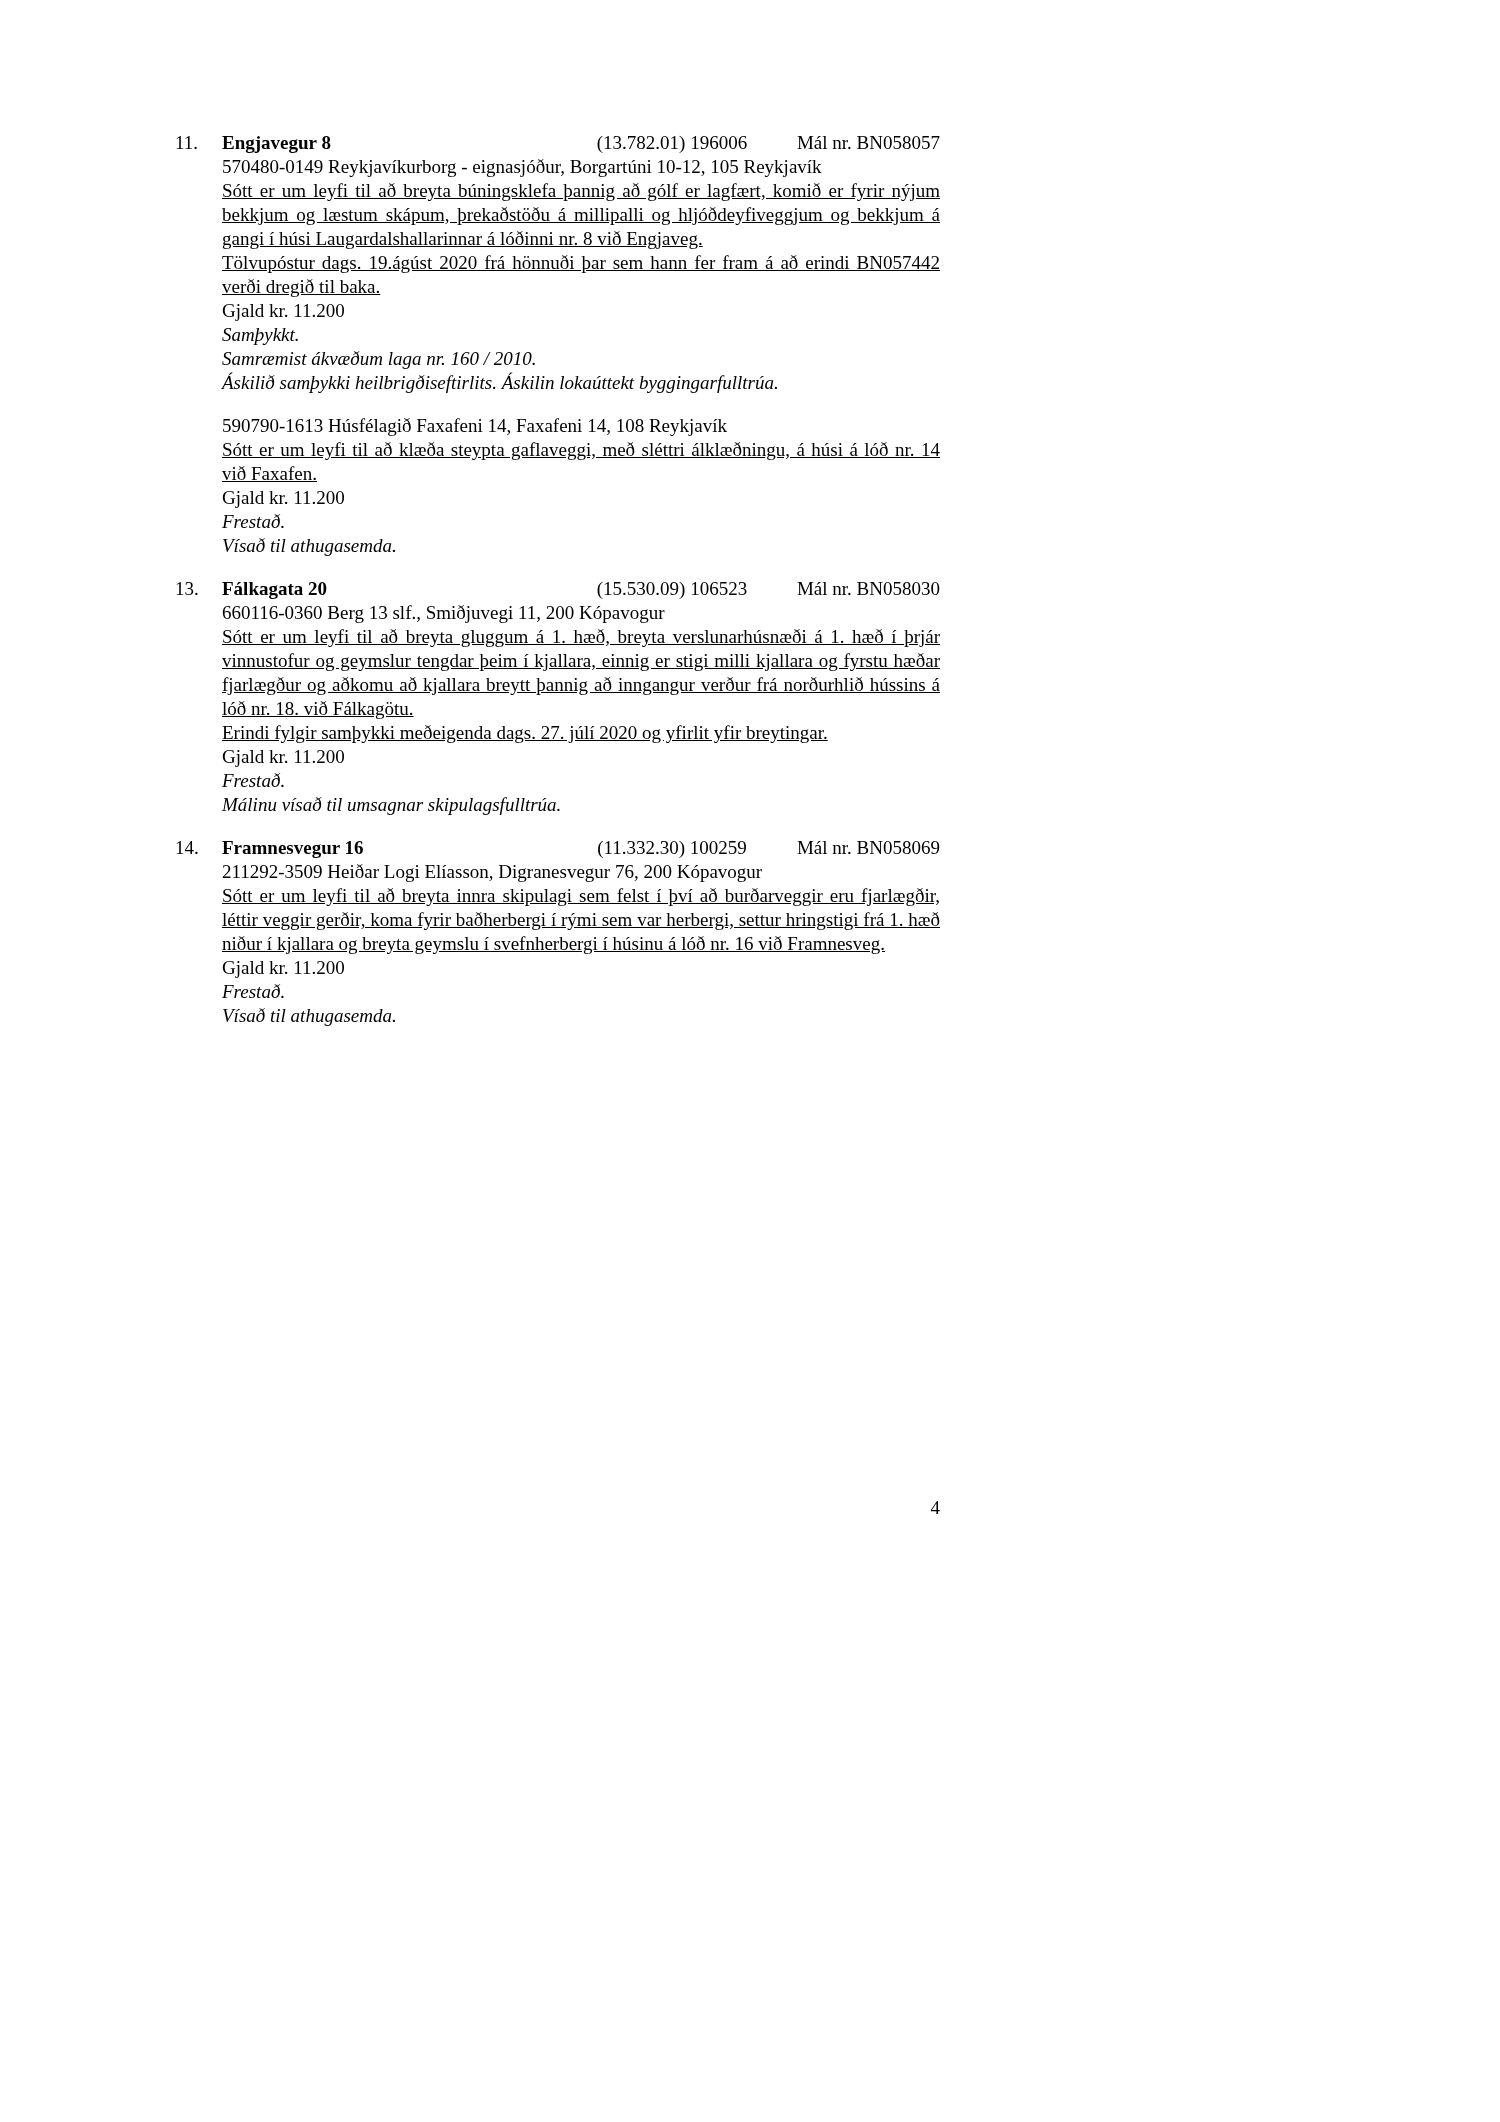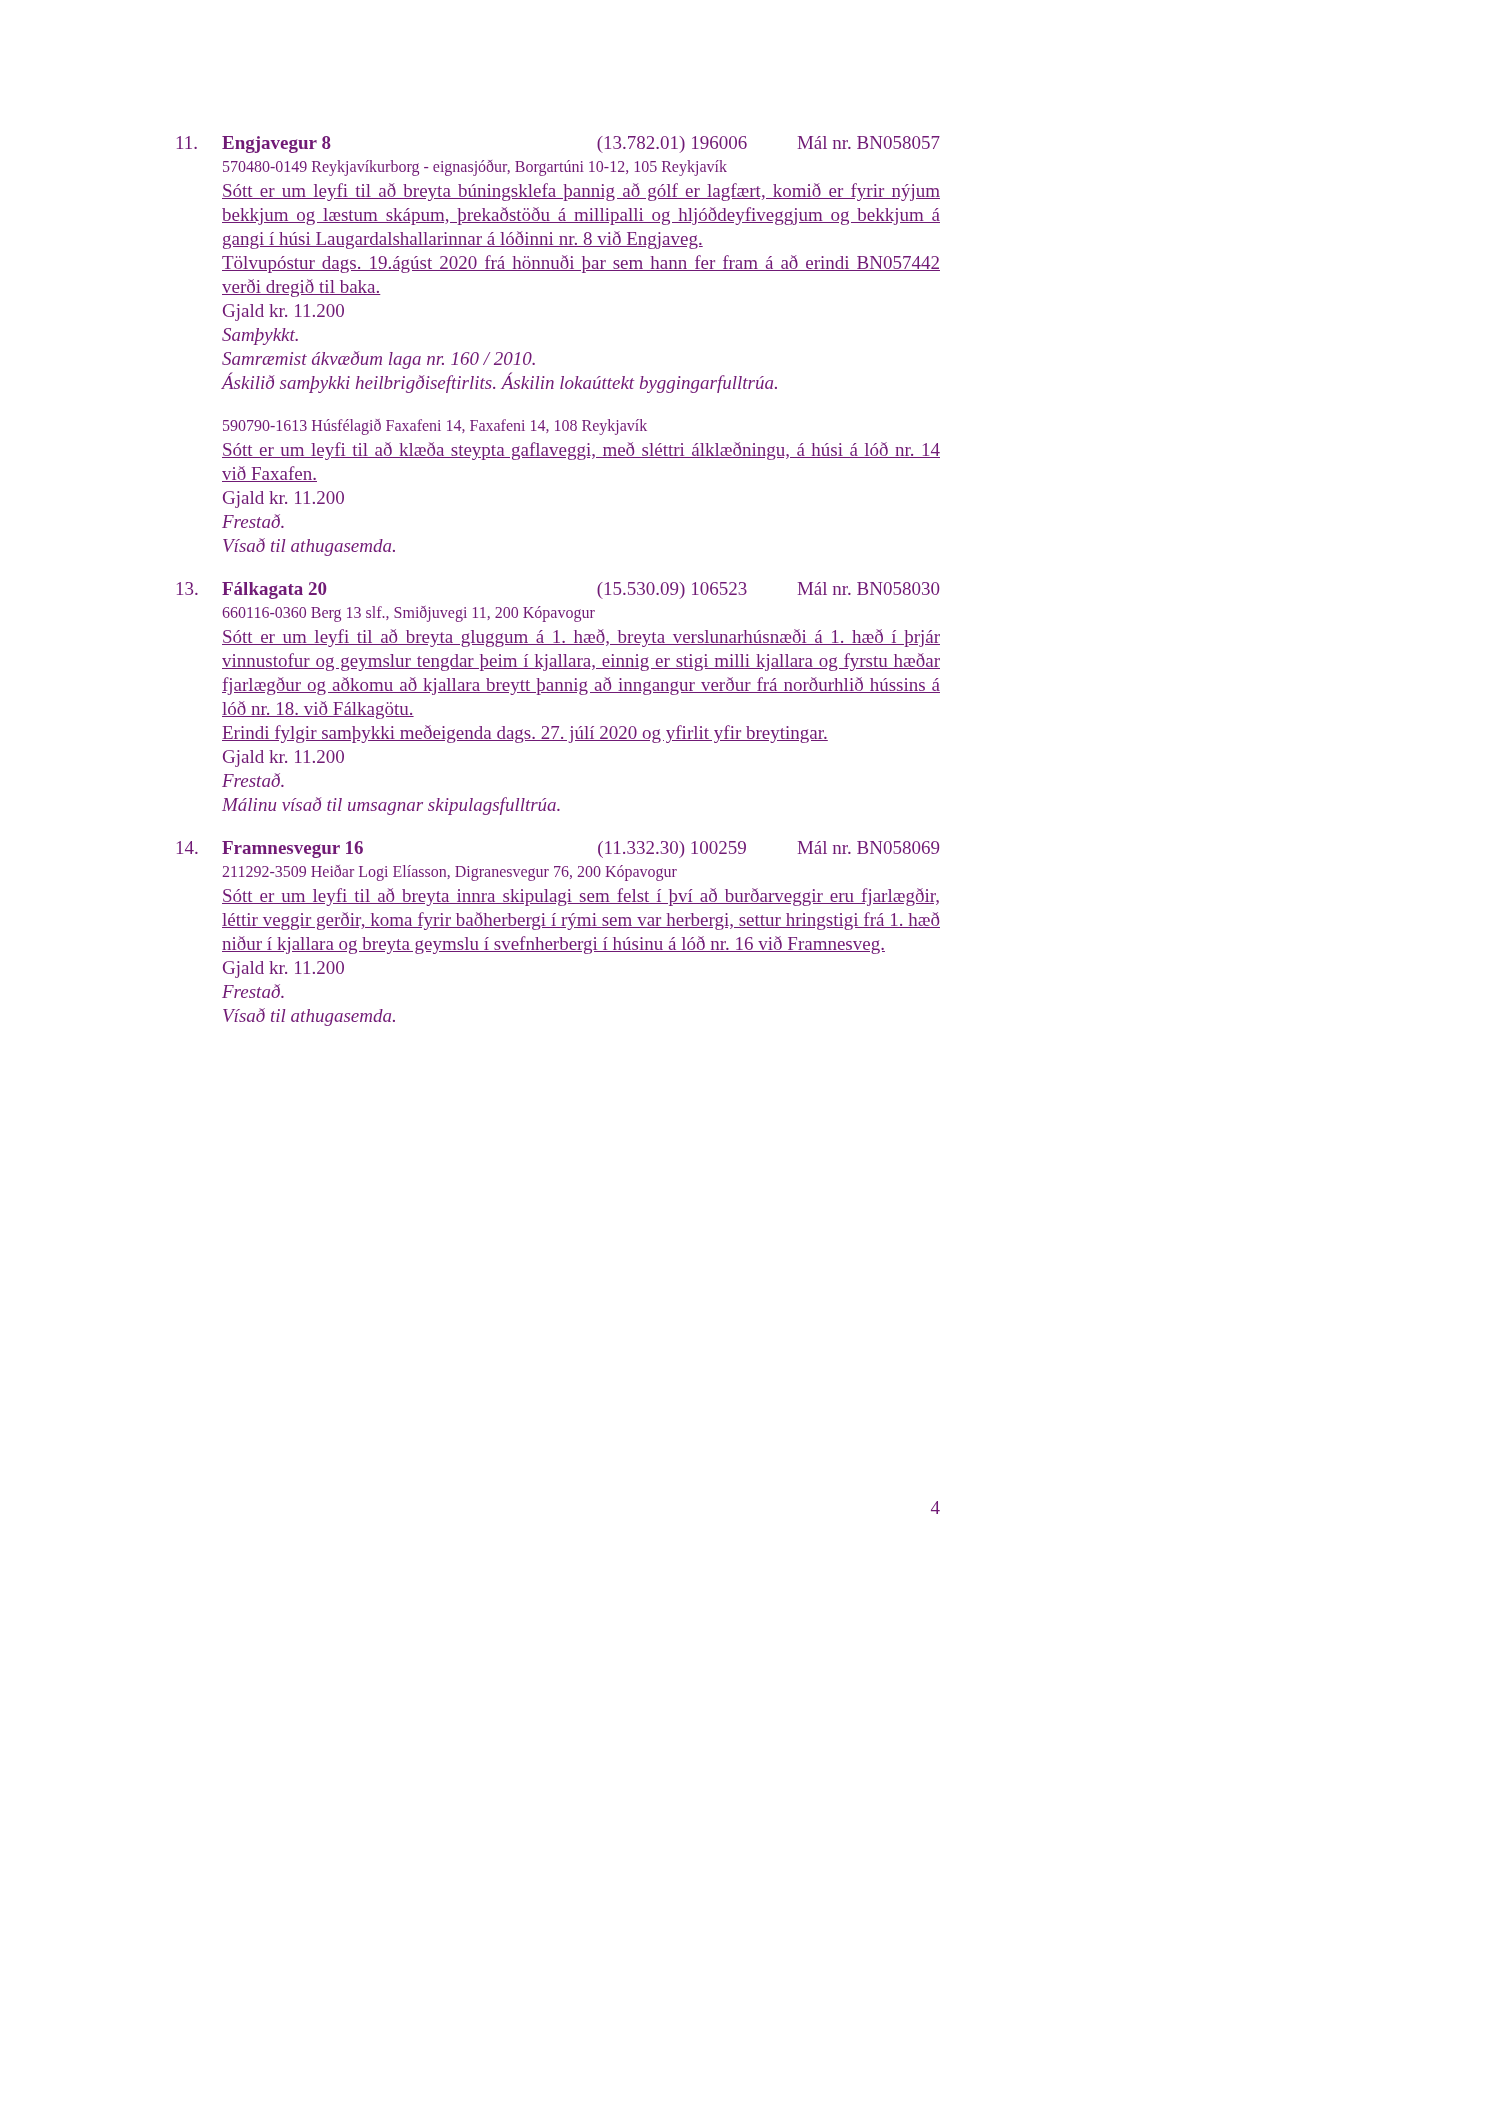--- a/index.html
+++ b/index.html
@@ -2,21 +2,21 @@
 <html><head>
 <meta charset="utf-8">
 <style>
   * { margin: 0; padding: 0; box-sizing: border-box; }
   html, body { background: #ffffff; }
   .page {
     position: relative;
     width: 1500px;
     height: 2122px;
     background: #ffffff;
-    color: #701a75;
+    color: #000000;
     font-family: "Liberation Serif", serif;
     font-size: 19px;
     line-height: 24px;
     overflow: hidden;
   }
   .content {
     position: absolute;
     left: 175px;
     top: 131px;
     width: 765px;
@@ -25,21 +25,21 @@
   .item-header {
     display: grid;
     grid-template-columns: 47px 333px 1fr auto;
     align-items: baseline;
   }
   .item-number { }
   .item-title { font-weight: bold; }
   .item-ref { text-align: center; }
   .item-case { text-align: center; margin-left: 8px; }
   .item-body { margin-left: 47px; }
-  .applicant { font-size: 16px; }
+  .applicant { font-size: 19px; }
   .para { text-align: justify; text-decoration: underline; }
   .fee { }
   .decision { font-style: italic; }
   .page-number {
     position: absolute;
     left: 175px;
     top: 1496px;
     width: 765px;
     text-align: right;
   }

